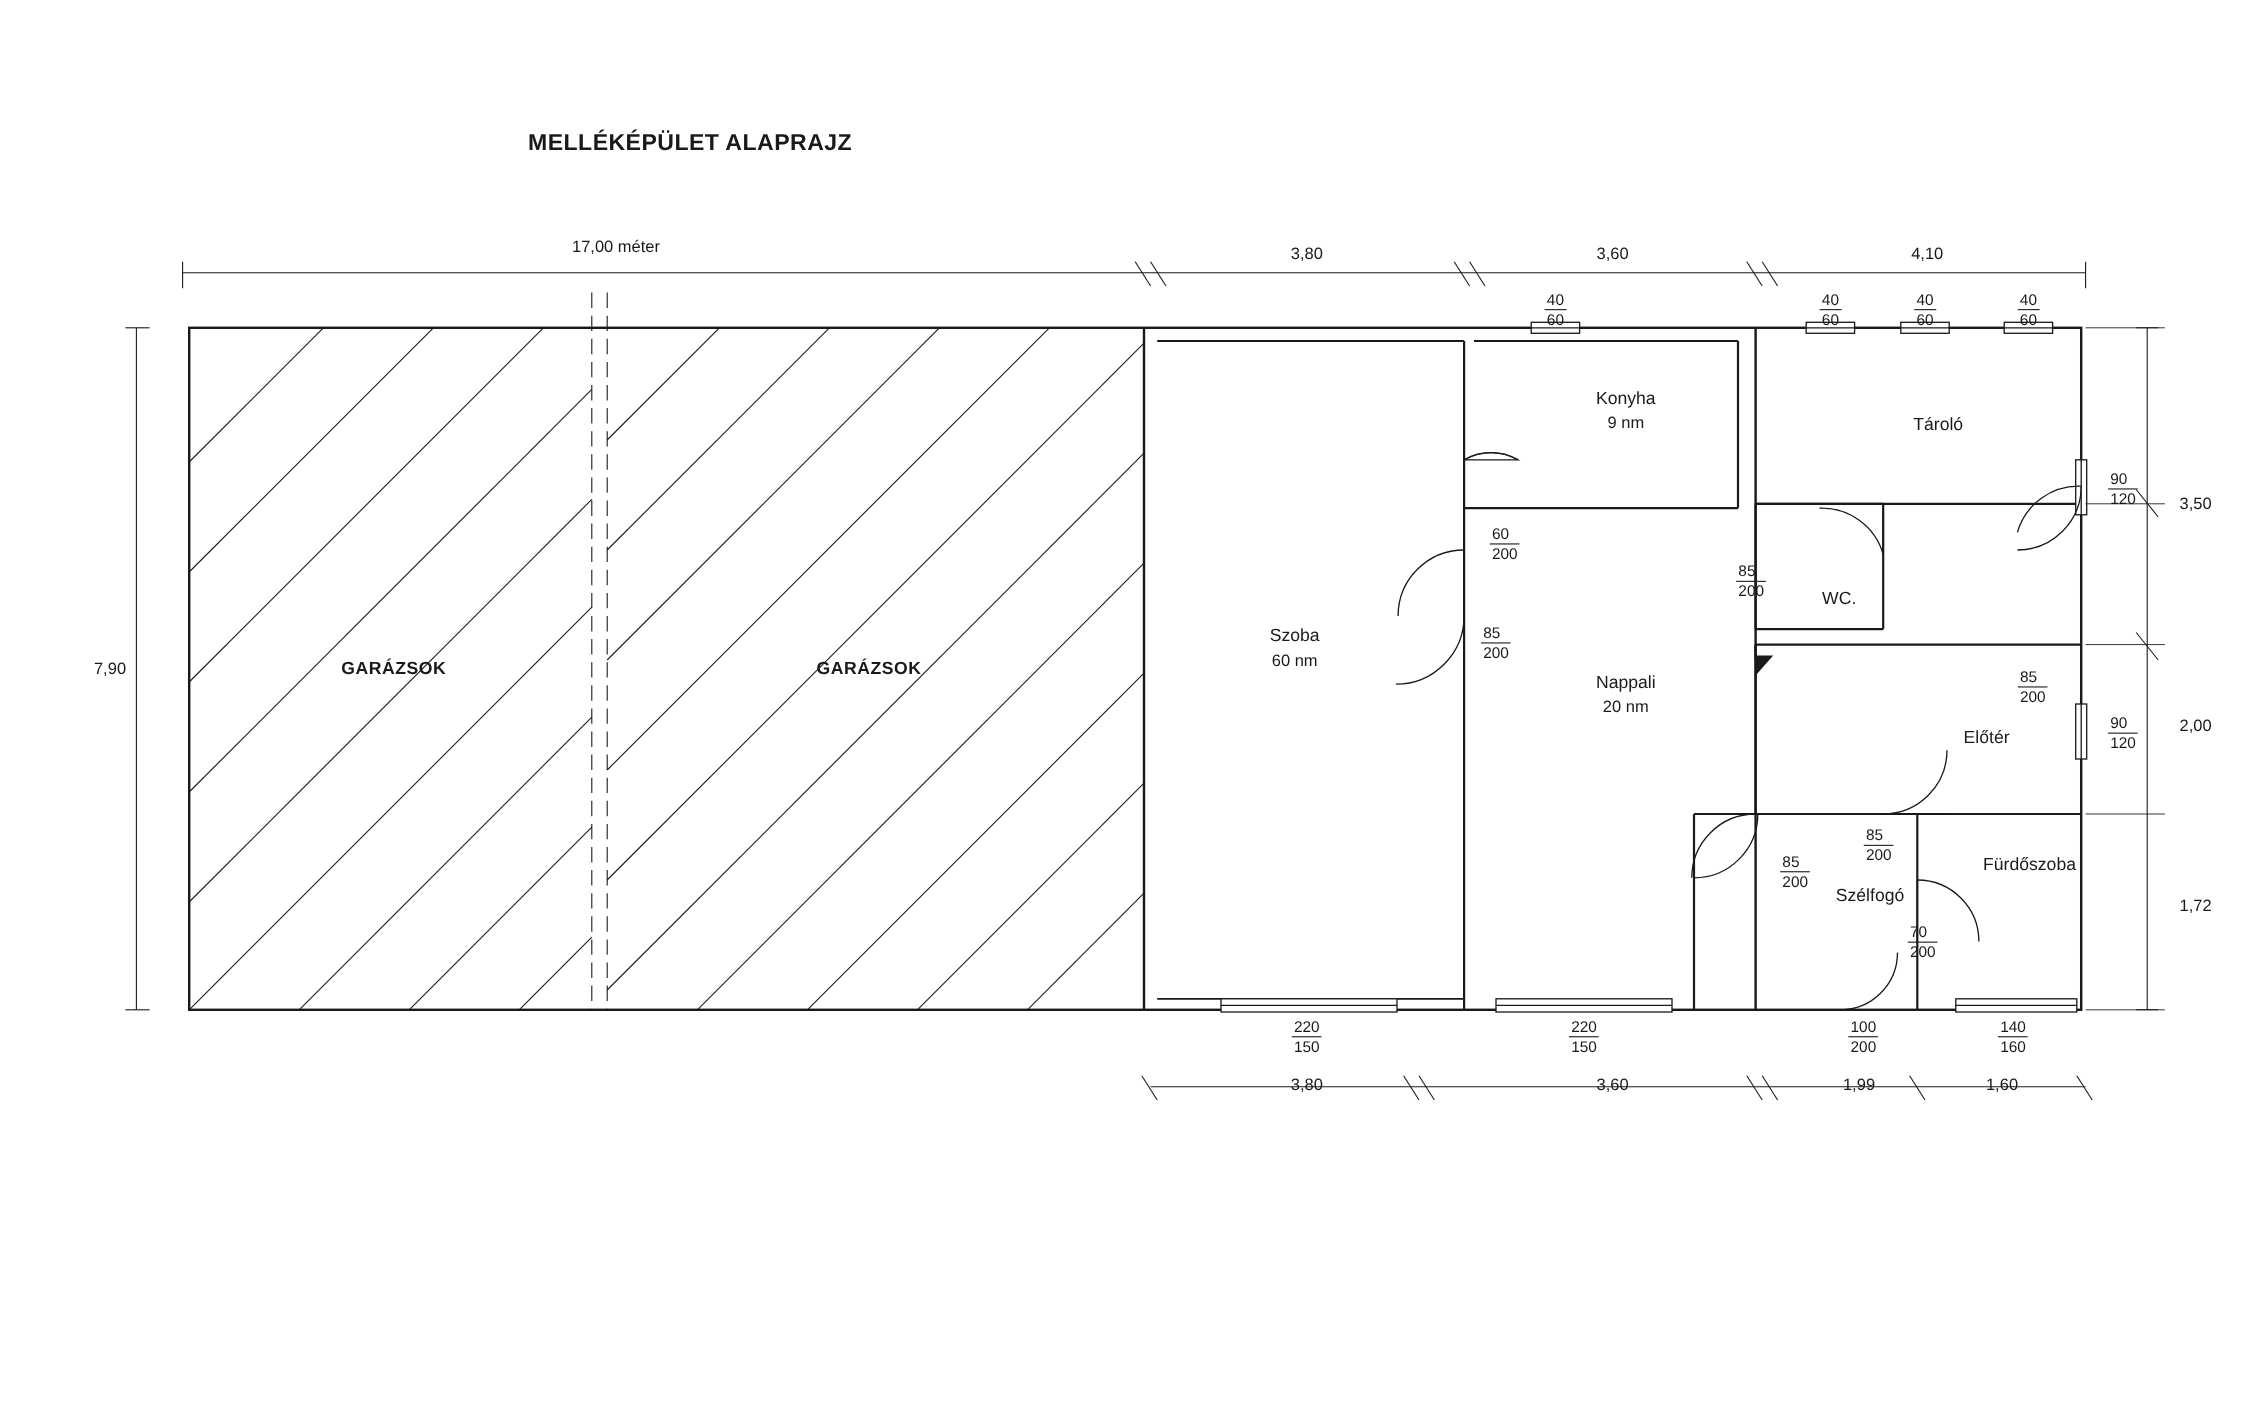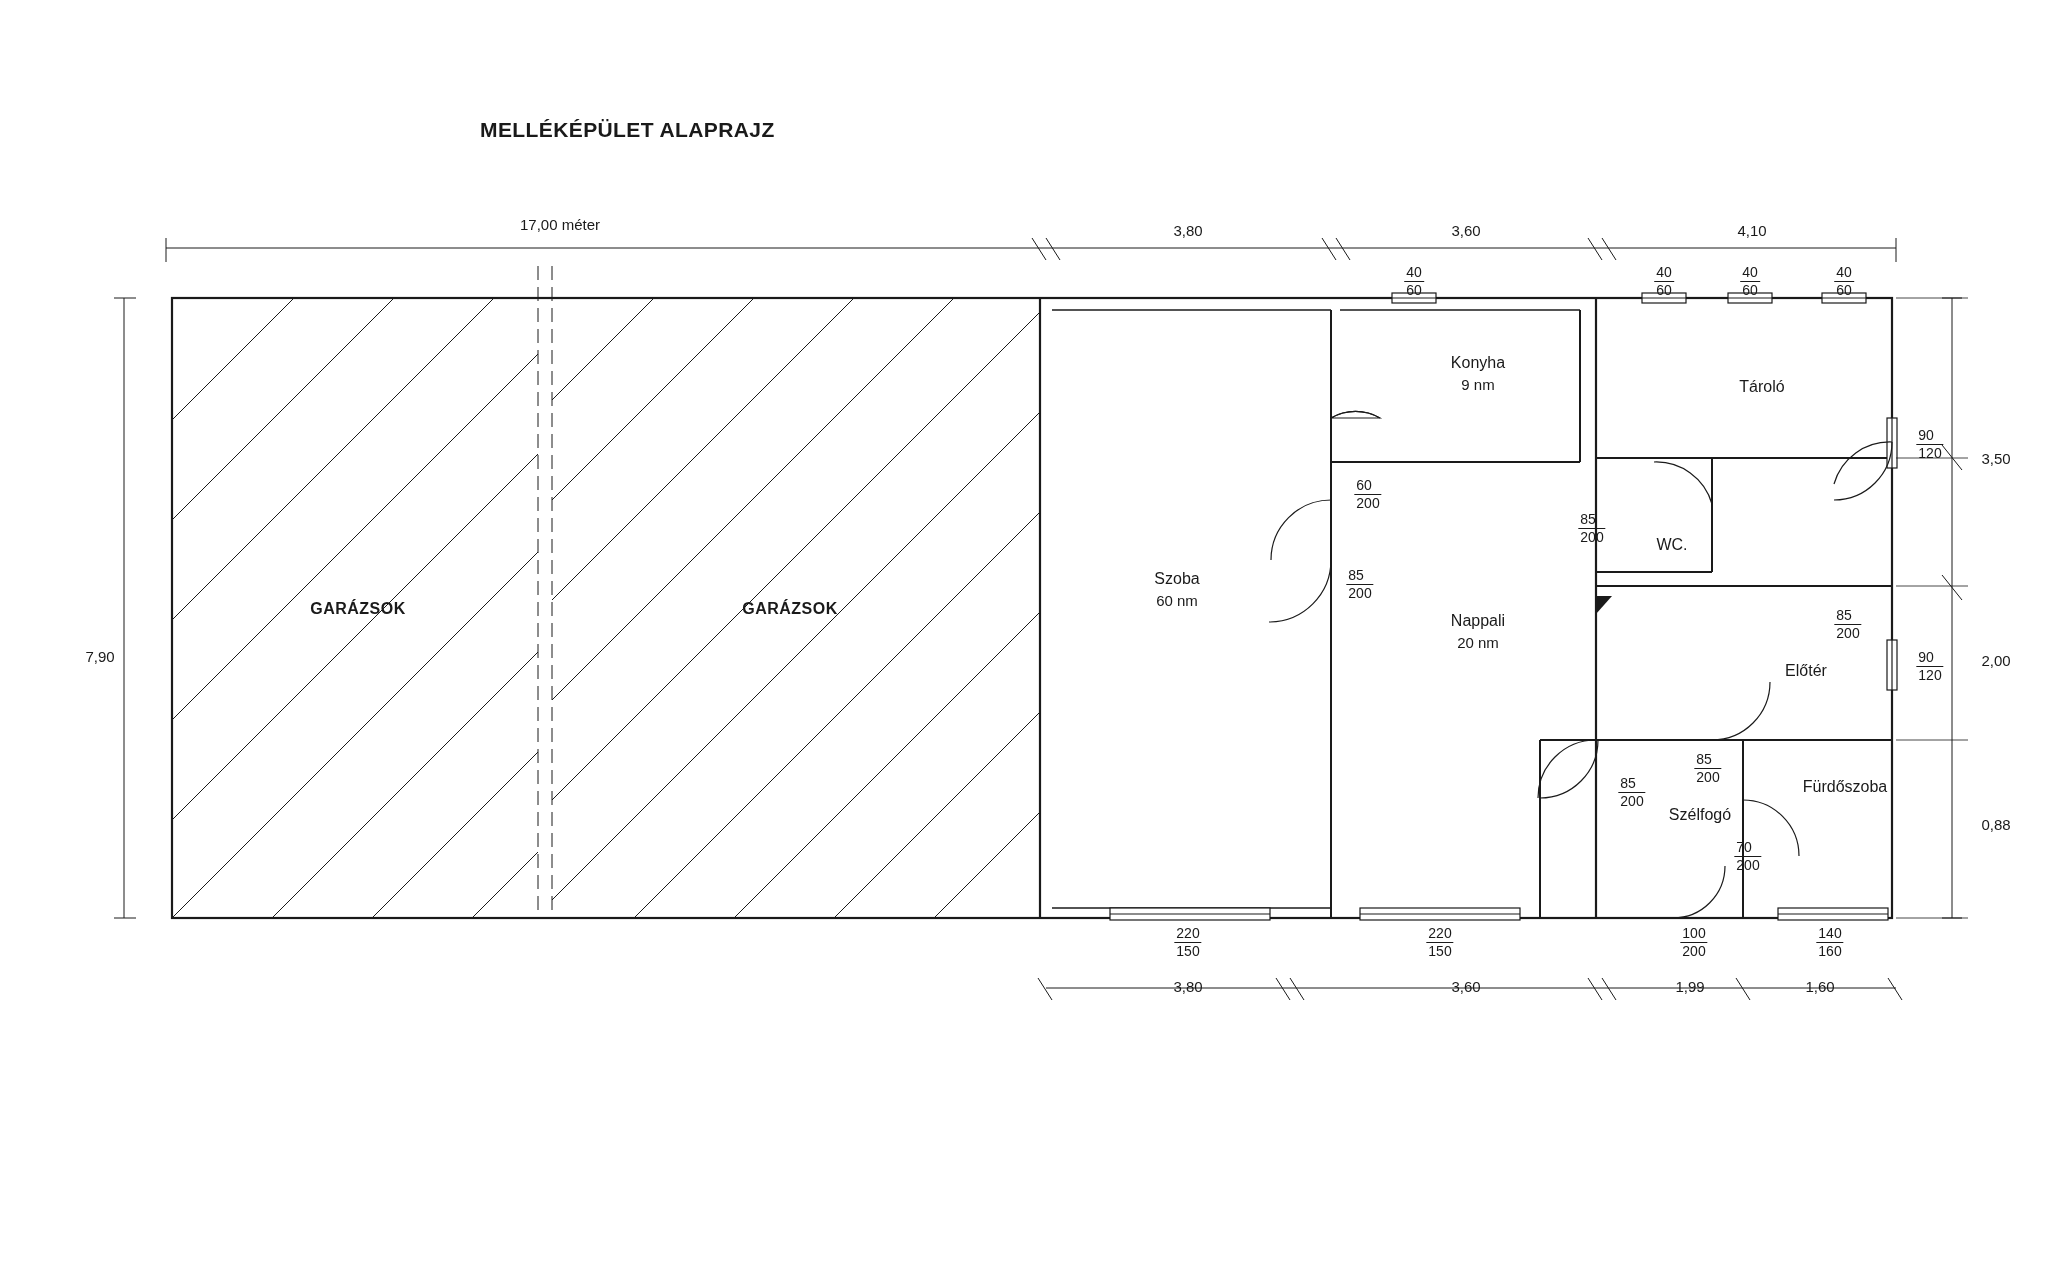--- a/index.html
+++ b/index.html
@@ -247,34 +247,34 @@
         <line x1="1290" y1="978" x2="1304" y2="1000"></line>
         <line x1="1588" y1="978" x2="1602" y2="1000"></line>
         <line x1="1602" y1="978" x2="1616" y2="1000"></line>
         <line x1="1736" y1="978" x2="1750" y2="1000"></line>
         <line x1="1888" y1="978" x2="1902" y2="1000"></line>
       </g>
     </g>
   </svg>
 
   <div class="dimtext" style="left:560px; top:216px;">17,00 méter</div>
-  <div class="dimtext v" style="left:100px; top:608px;margin-top:48px;">7,90</div>
+  <div class="dimtext v" style="left:100px; top:608px;">7,90</div>
 
   <div class="dimtext" style="left:1188px; top:222px;">3,80</div>
   <div class="dimtext" style="left:1466px; top:222px;">3,60</div>
   <div class="dimtext" style="left:1752px; top:222px;">4,10</div>
 
   <div class="dimtext" style="left:1188px; top:978px;">3,80</div>
   <div class="dimtext" style="left:1466px; top:978px;">3,60</div>
   <div class="dimtext" style="left:1690px; top:978px;">1,99</div>
   <div class="dimtext" style="left:1820px; top:978px;">1,60</div>
 
   <div class="dimtext v" style="left:1996px; top:458px;">3,50</div>
   <div class="dimtext v" style="left:1996px; top:660px;">2,00</div>
-  <div class="dimtext v" style="left:1996px; top:824px;">0,88</div>
+  <div class="dimtext v" style="left:1996px; top:824px;">1,72</div>
 
   <div class="room-name" style="left:358px; top:600px; font-weight:bold; letter-spacing:0.5px;">
     <span>GARÁZSOK</span>
   </div>
   <div class="room-name" style="left:790px; top:600px; font-weight:bold; letter-spacing:0.5px;">
     <span>GARÁZSOK</span>
   </div>
   <div class="room-name" style="left:1177px; top:570px;">
     <span>Szoba</span>
     <span class="area">60 nm</span>

